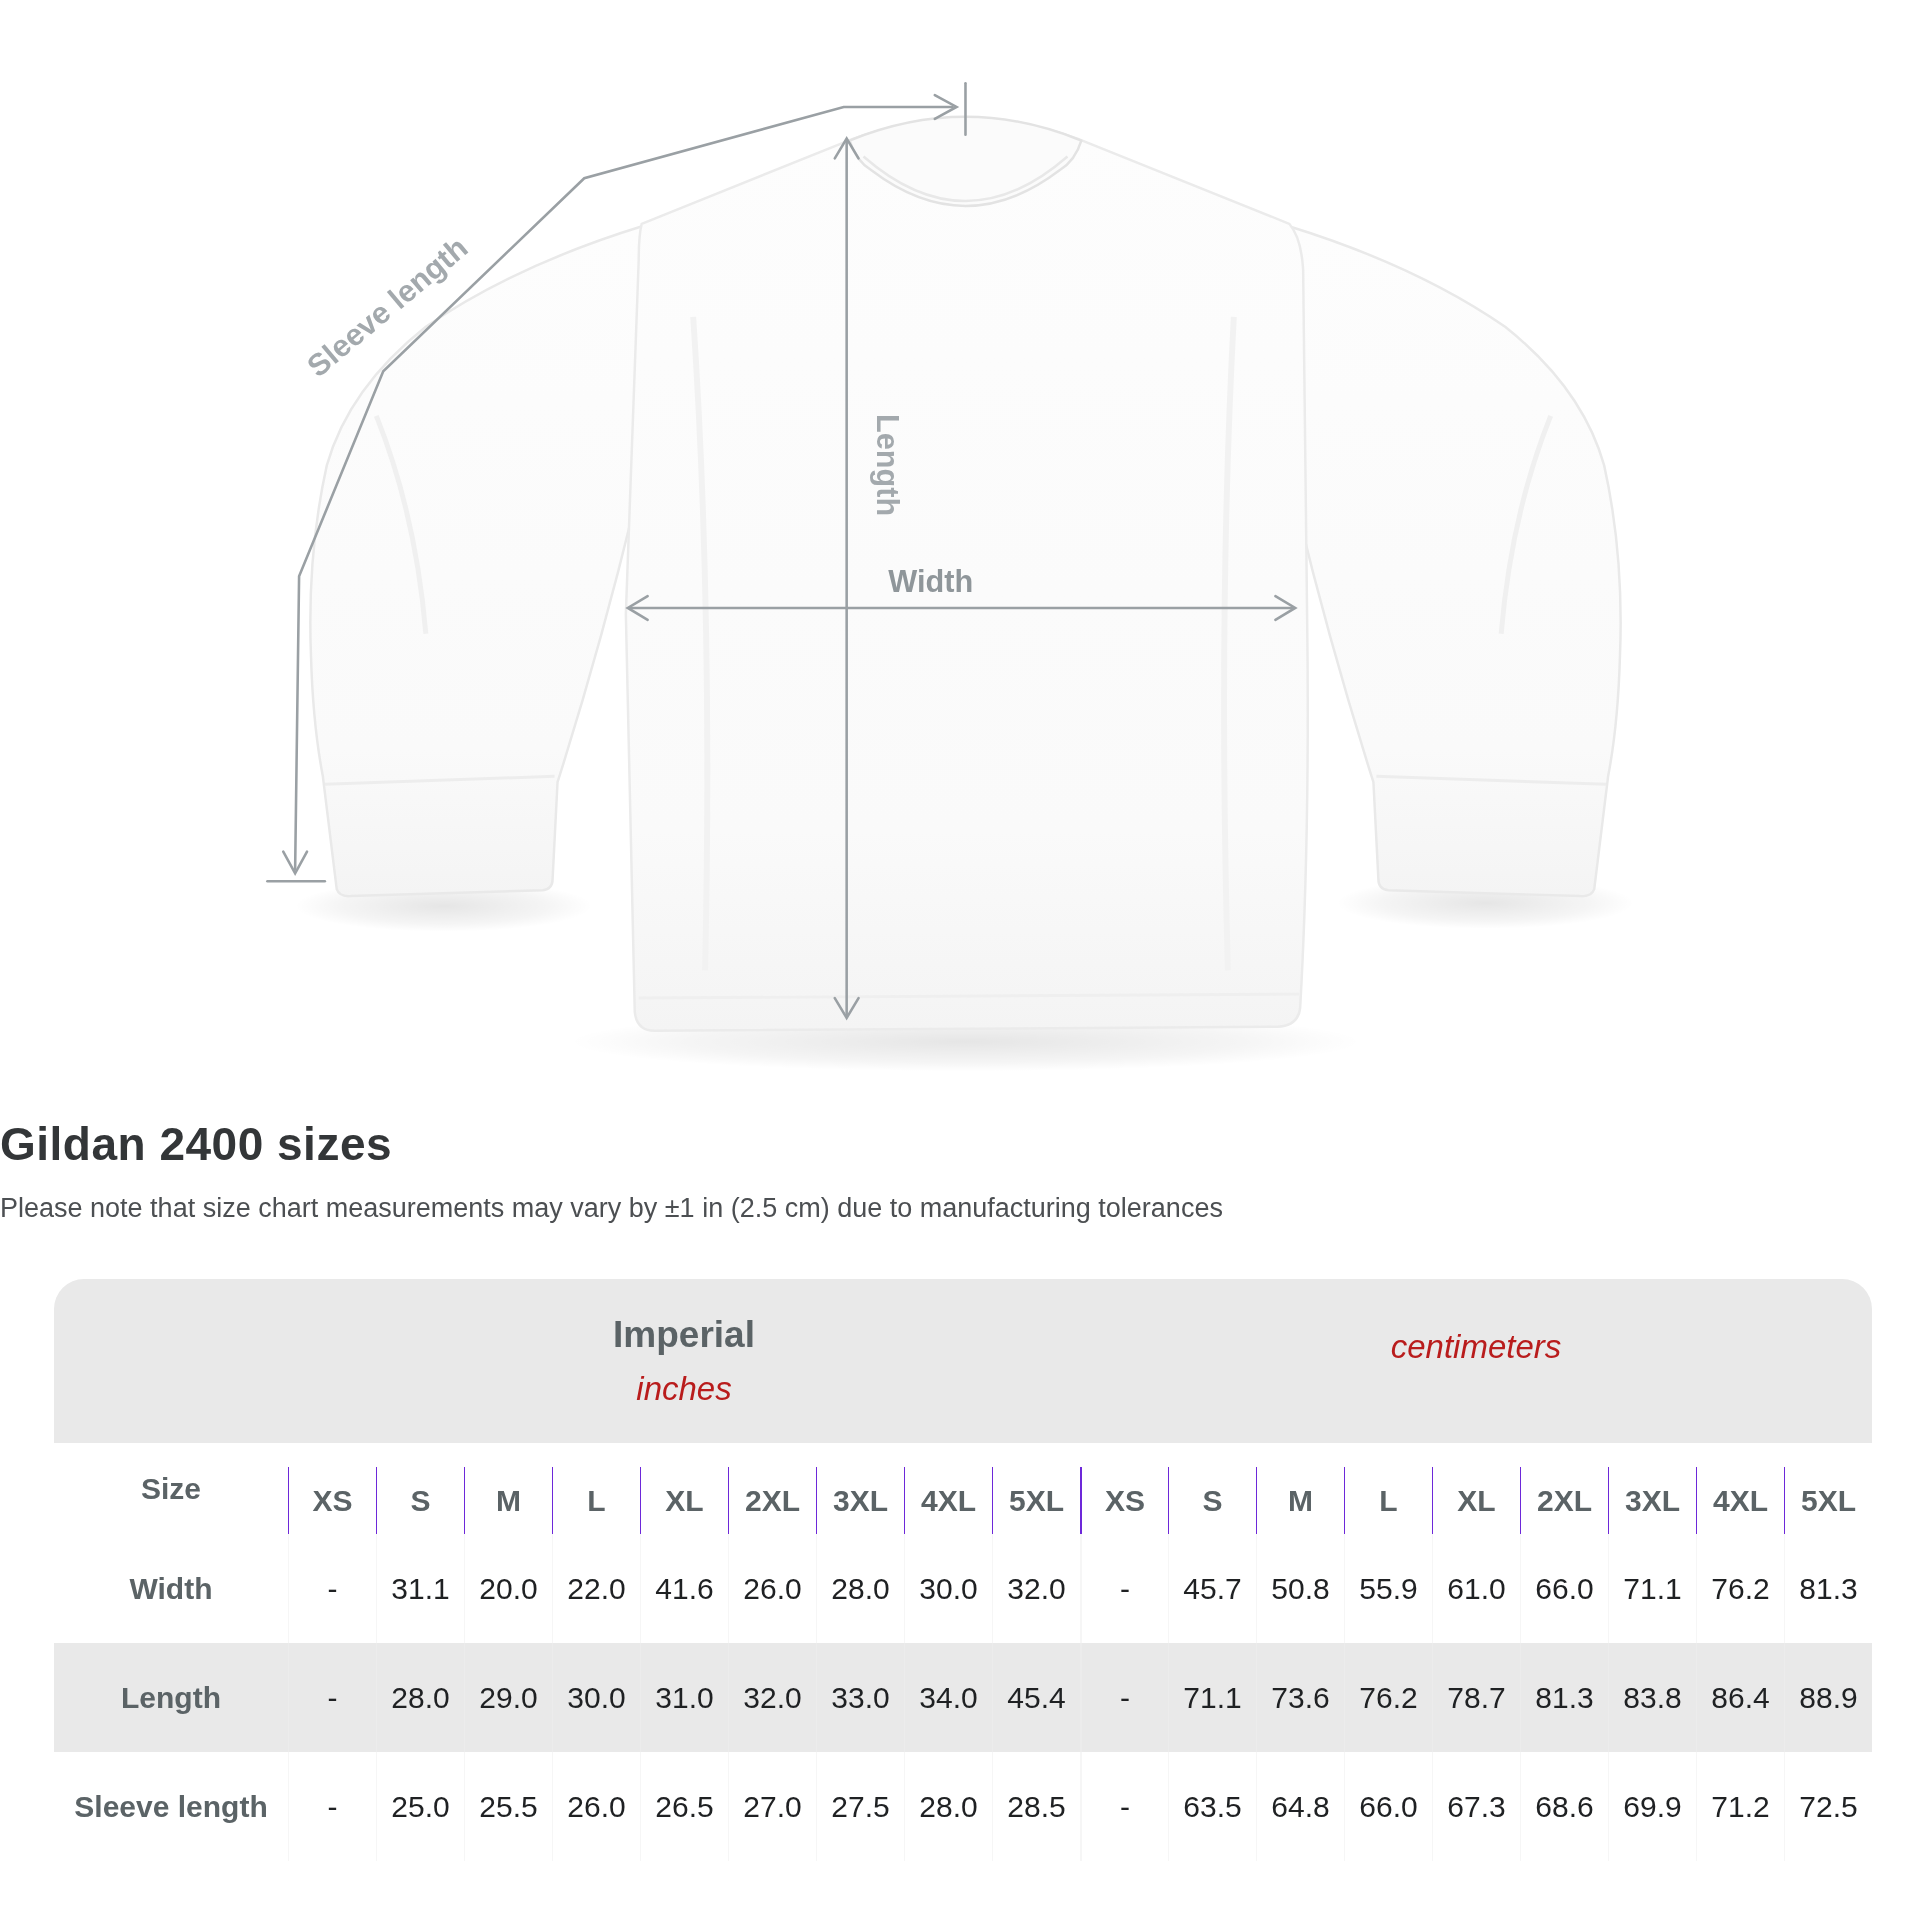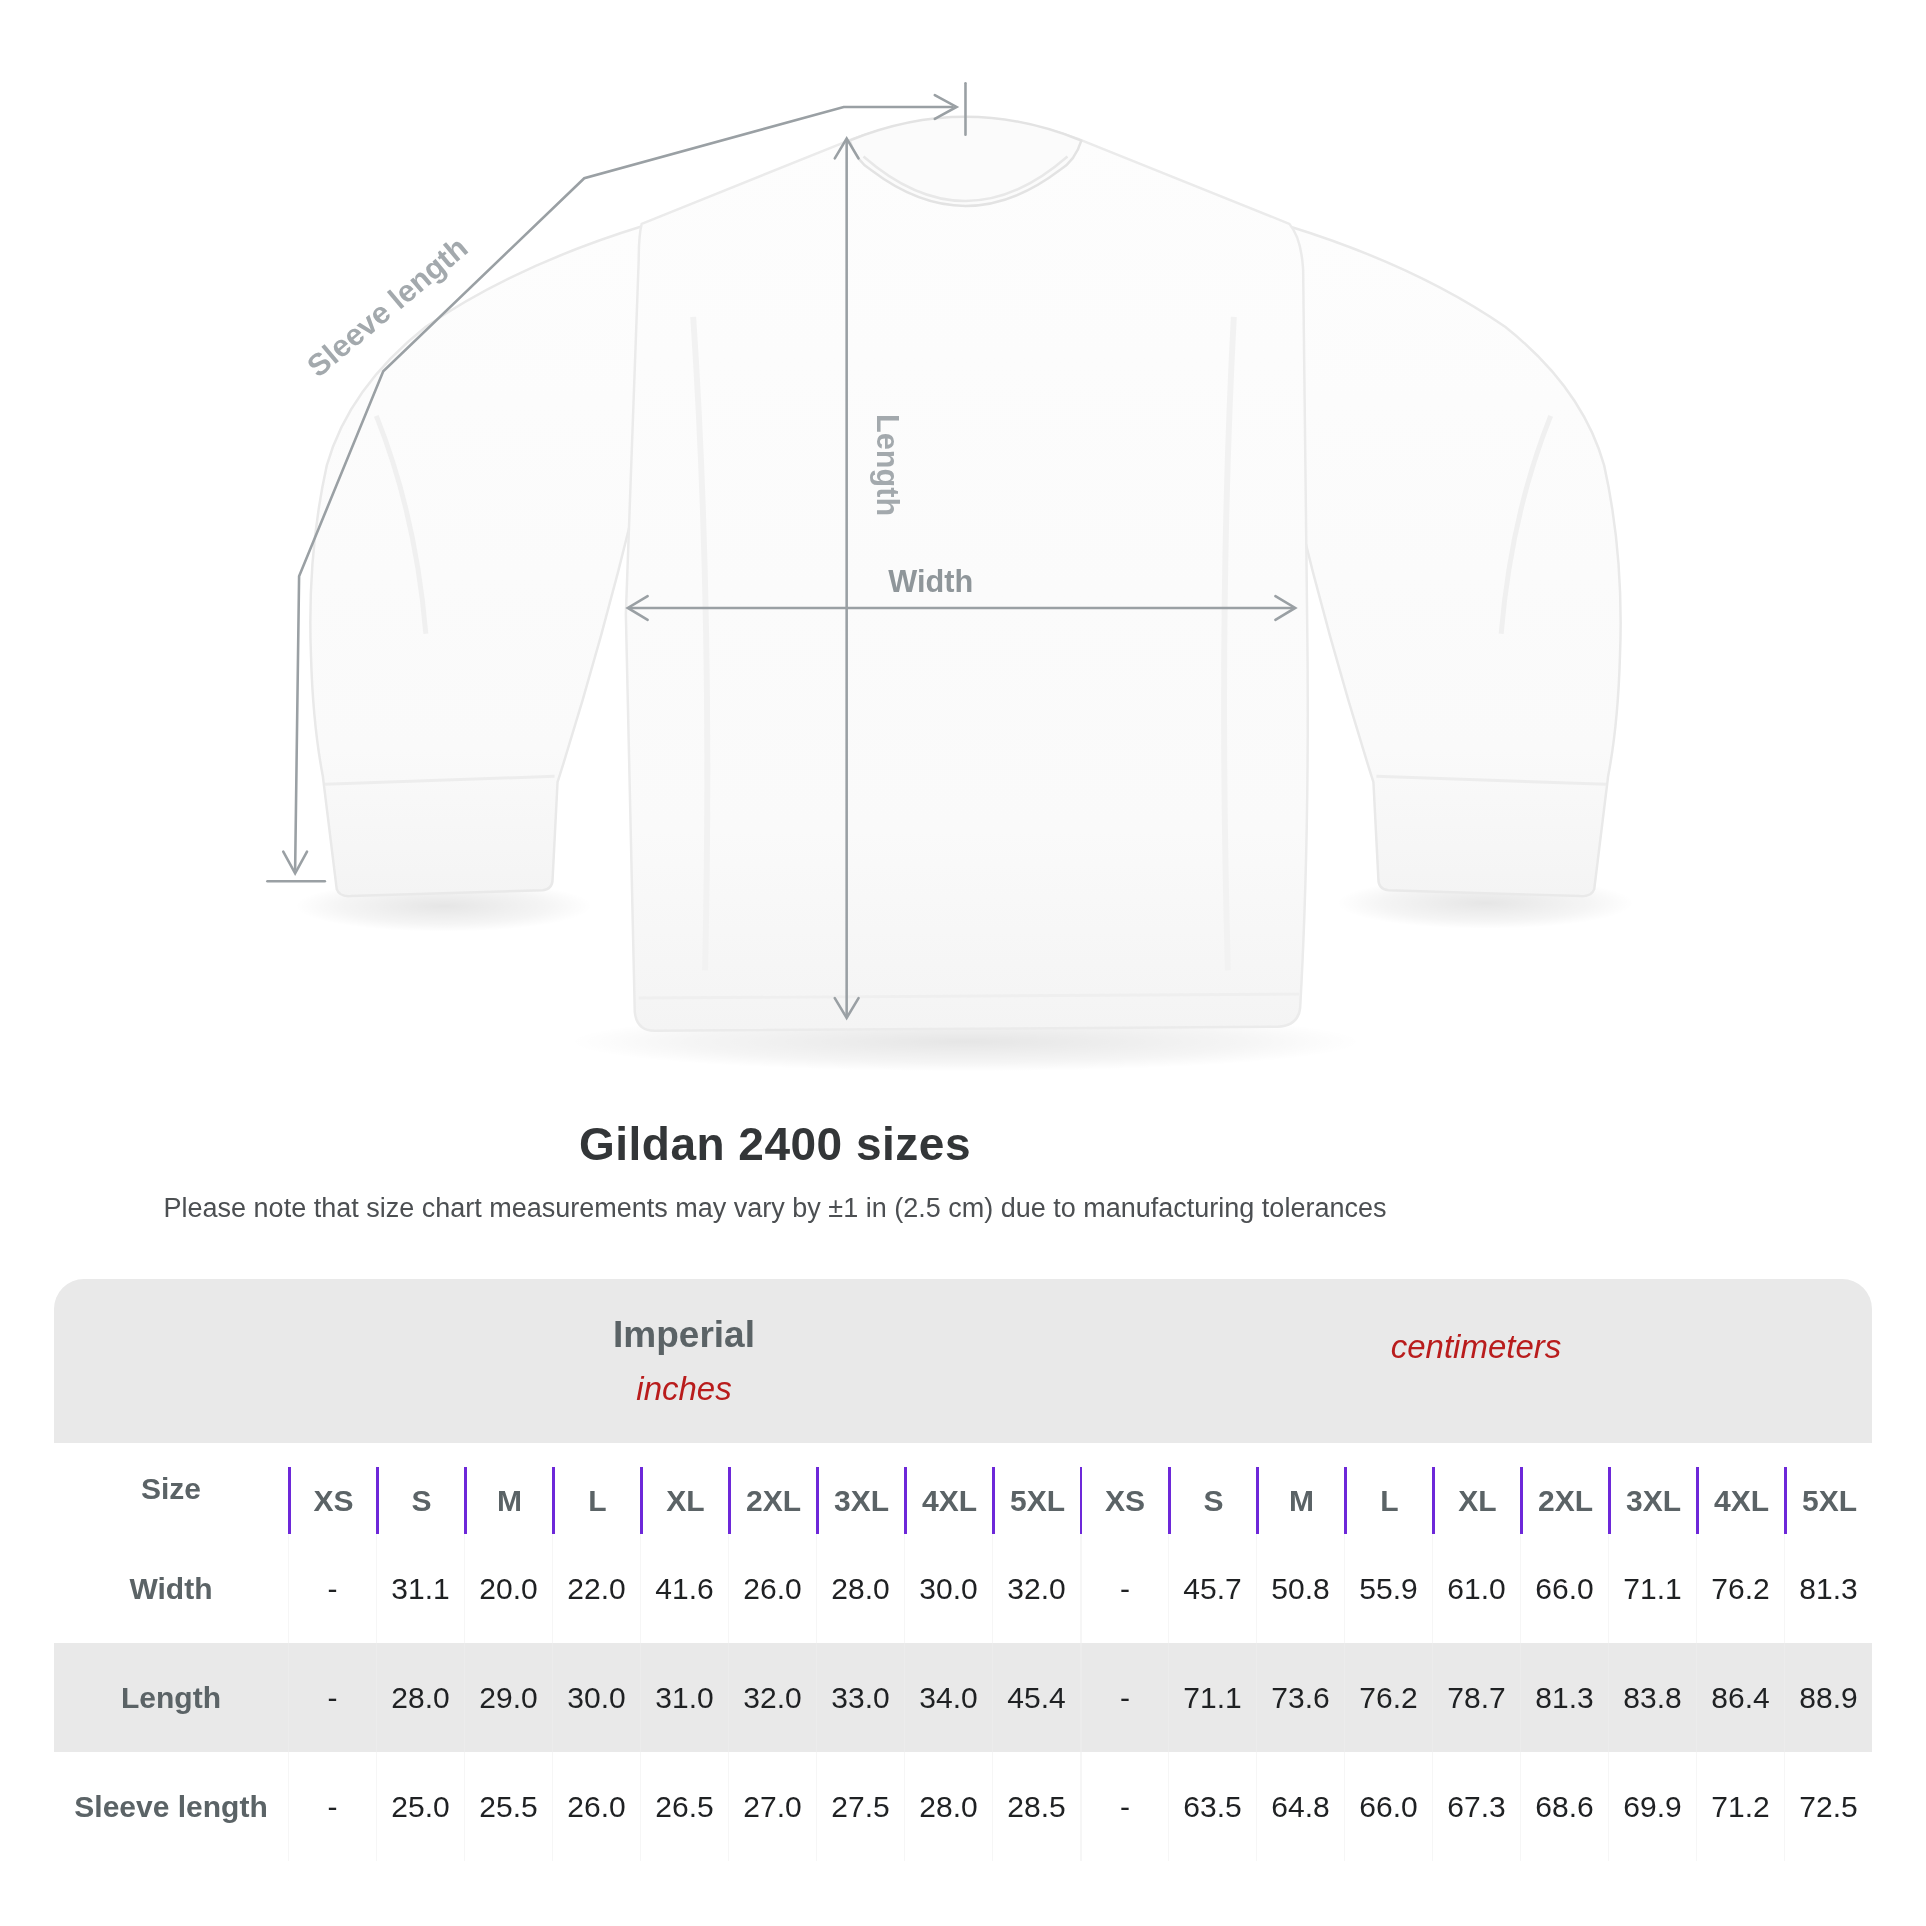--- a/index.html
+++ b/index.html
@@ -5,21 +5,21 @@
   html,body{margin:0;padding:0;}
   body{
     width:1927px;height:1927px;background:#ffffff;position:relative;overflow:hidden;
     font-family:"Liberation Sans","DejaVu Sans",sans-serif;
     -webkit-font-smoothing:antialiased;
   }
   
   .diagram{position:absolute;left:0;top:0;width:1927px;height:1109px;}
   .diagram svg{display:block;}
   
-  .heading{position:absolute;left:12px;top:1117px;width:1526px;text-align:center;}
+  .heading{position:absolute;left:0;top:1117px;width:1526px;}
   .heading .title{font-size:46px;font-weight:bold;color:#333638;letter-spacing:0.5px;}
   .heading .subtitle{margin-top:22px;font-size:27px;color:#4c4f52;}
   
   .sizetable{
     position:absolute;left:54px;top:1279px;width:1818px;
     border-radius:30px;overflow:hidden;
   }
   .band{
     display:grid;grid-template-columns:234px repeat(18,1fr);
     background:#e9e9e9;height:164px;align-content:center;
@@ -32,21 +32,21 @@
     display:flex;align-items:center;justify-content:center;
     font-size:30px;color:#1f2123;
   }
   .grow .rowlabel{font-weight:bold;color:#5b6366;}
   .hrow{background:#ffffff;height:91px;text-align:center;}
   .hrow .cell{font-weight:bold;color:#5b6366;}
   .drow{height:109px;}
   .drow:nth-of-type(odd){background:#e9e9e9;}
   .drow:nth-of-type(even){background:#ffffff;}
   
-  .hrow .cell.sep{border-left:3px solid #6d28d9;margin-top:24px;}
+  .hrow .cell.sep{border-left:1px solid #6d28d9;margin-top:24px;}
   .drow.gray .cell.sep{border-left:1px solid #f6f6f6;}
   .drow.white .cell.sep{border-left:1px solid #ececec;}
   .cell.groupsep{border-left-width:2px !important;}
 </style>
 </head>
 <body>
 
 <div class="diagram">
   <svg width="1927" height="1109" viewBox="0 0 1946 1120">
     <defs>

